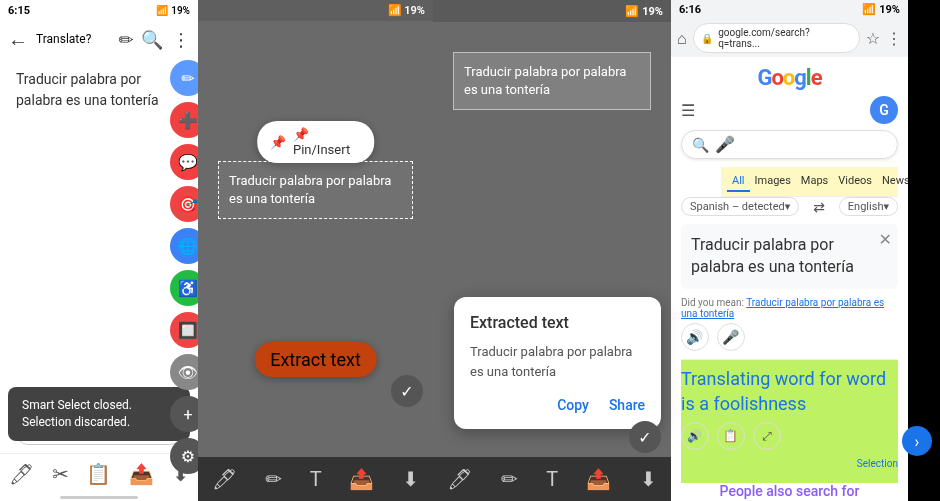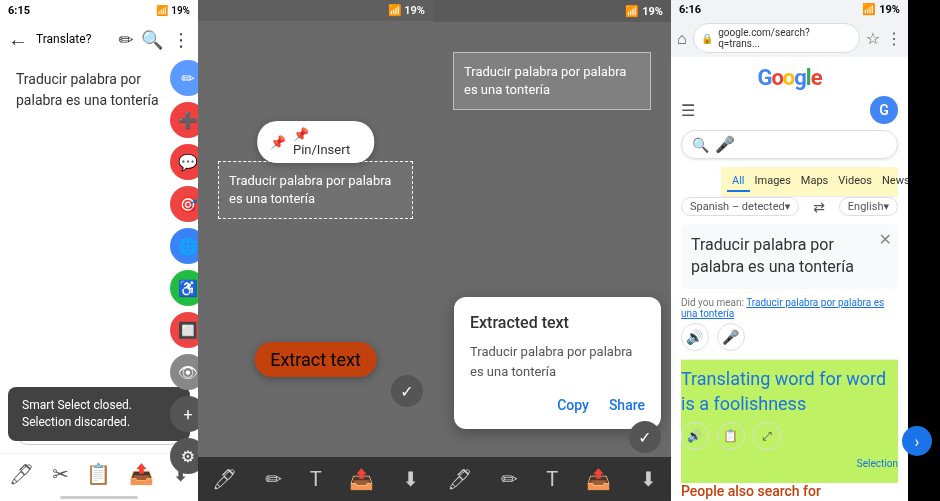--- a/index.html
+++ b/index.html
@@ -422,23 +422,24 @@
     }
     .feedback-text {
       font-size: 10px;
       color: #1a73e8;
       text-align: right;
       cursor: pointer;
       margin-bottom: 8px;
     }
     .people-also-title {
       font-size: 14px;
-      color: #c2410c;
+      color: #8b5cf6;
       font-weight: 500;
       margin-bottom: 8px;
+      text-align: center;
     }
     .scroll-indicator {
       width: 30px;
       height: 30px;
       border-radius: 50%;
       background: #1a73e8;
       display: flex;
       align-items: center;
       justify-content: center;
       color: #fff;

